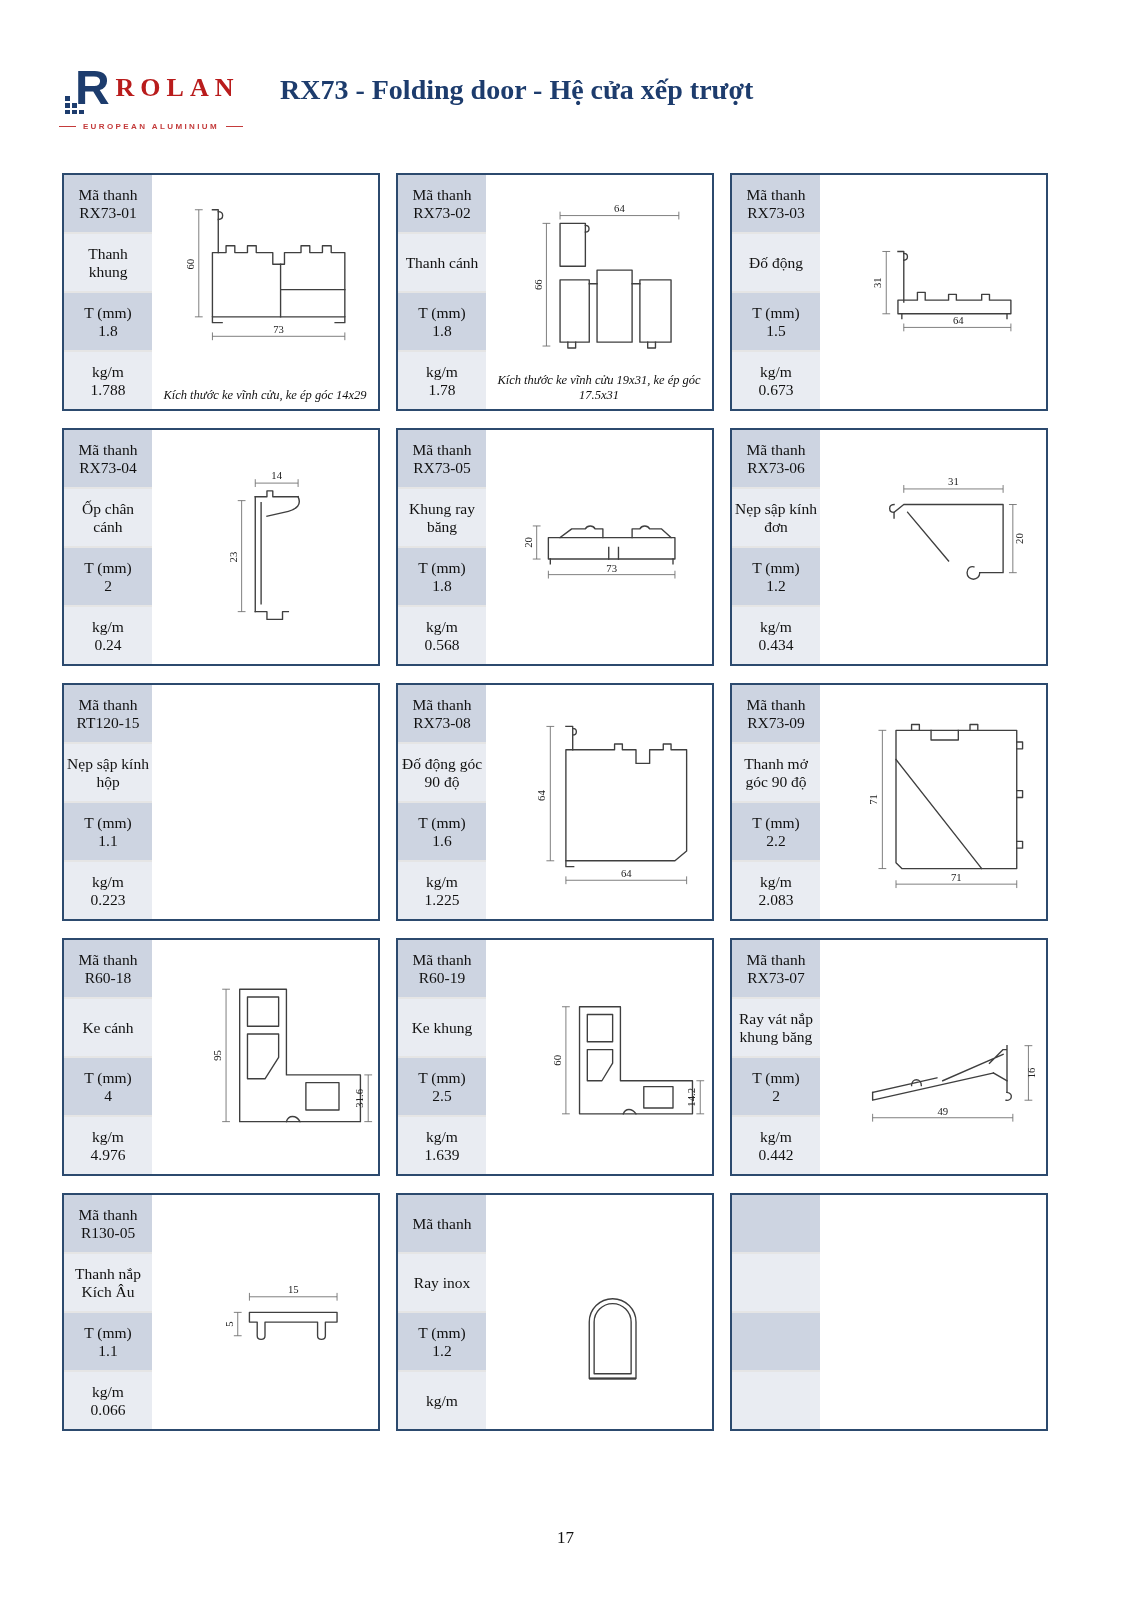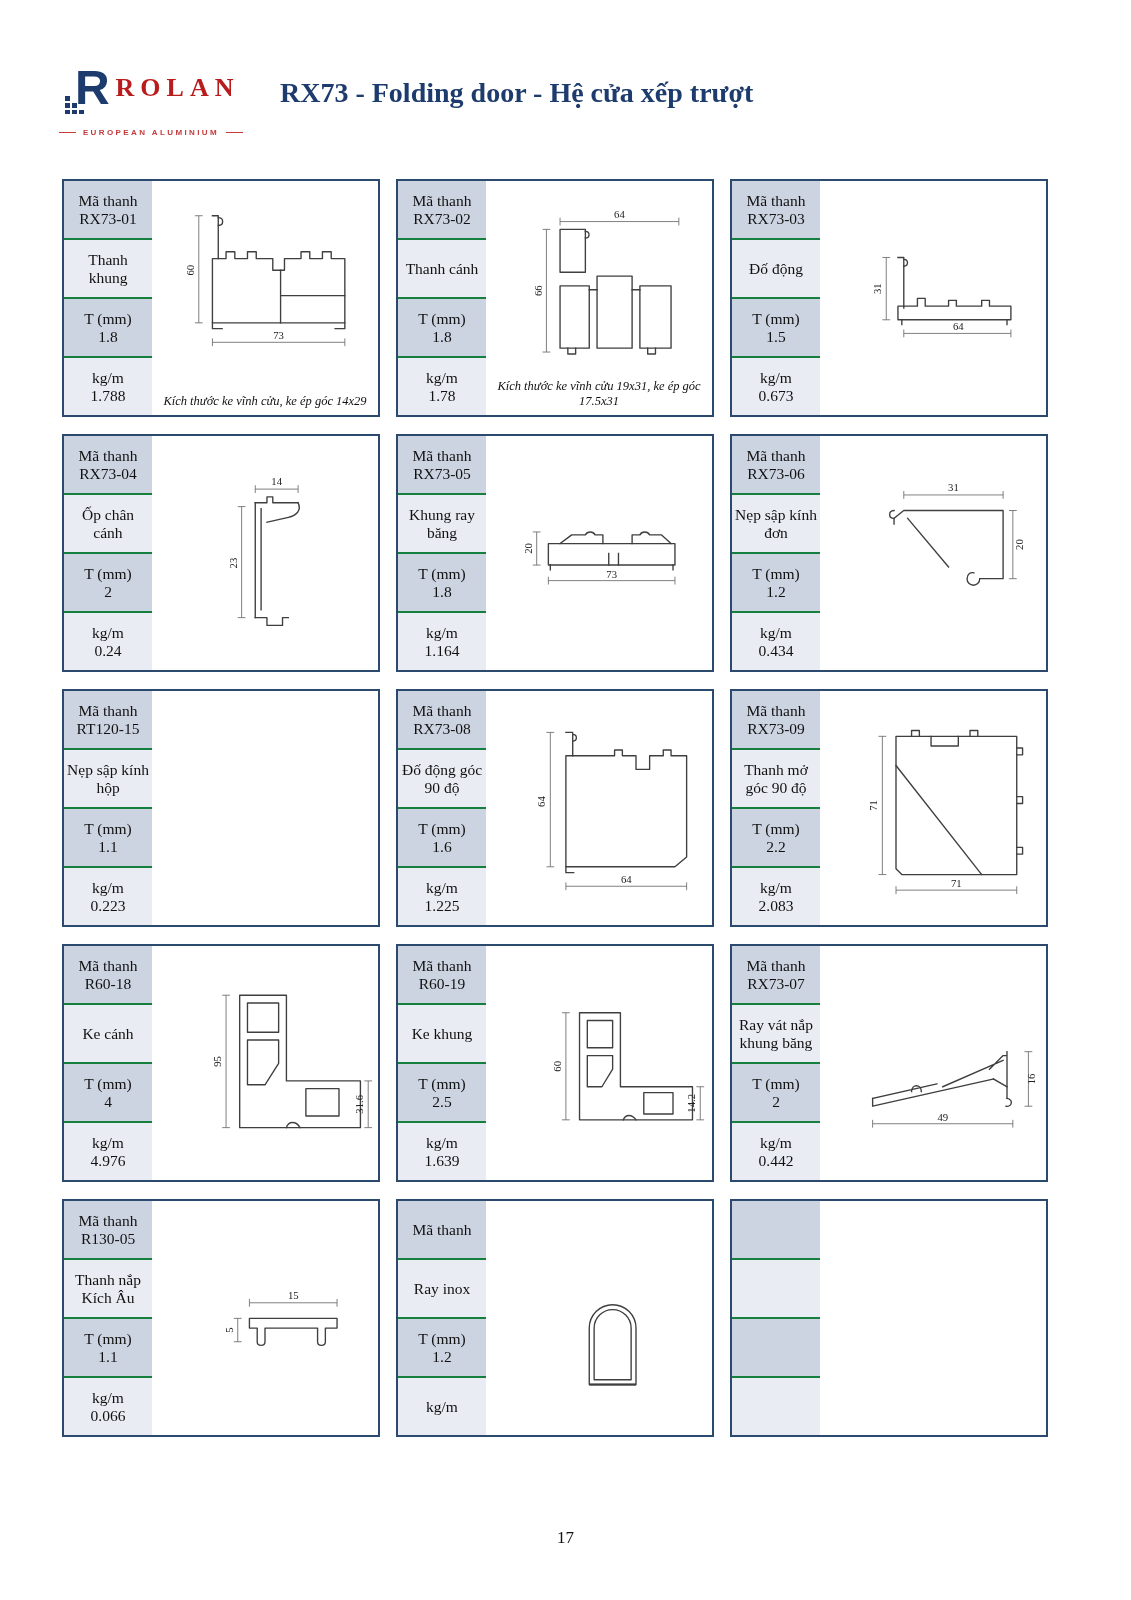--- a/index.html
+++ b/index.html
@@ -5,28 +5,28 @@
   html,body{margin:0;padding:0}
   body{width:1131px;height:1600px;background:#fff;position:relative;overflow:hidden;
        font-family:"Liberation Serif",serif;color:#111}
   
   .header{display:flex;align-items:center;gap:40px;margin:62px 0 0 62px}
   .logo{display:flex;flex-direction:column;align-items:center;width:178px}
   .logo-row{display:flex;align-items:center;gap:7px}
   .brand{font-family:Liberation Serif, serif;font-weight:bold;font-size:26px;
          letter-spacing:6px;color:#b91c1c}
   .tagline{font-family:"Liberation Sans",sans-serif;font-size:8px;font-weight:bold;
-           letter-spacing:2.4px;color:#c43b3b;margin-top:14px;display:flex;align-items:center;gap:7px;white-space:nowrap}
+           letter-spacing:2.4px;color:#c43b3b;margin-top:8px;display:flex;align-items:center;gap:7px;white-space:nowrap}
   .tagline::before,.tagline::after{content:"";width:17px;height:1.5px;background:#c43b3b}
   .title{font-size:28px;font-weight:bold;color:#1d3c6d;padding-bottom:14px}
   
   .grid{display:grid;grid-template-columns:repeat(3,318px);grid-auto-rows:238px;
         column-gap:16px;row-gap:17px;margin:42px 0 0 62px}
   .cell{border:2.5px solid #2c4a6e;background:#fff;display:flex;box-sizing:border-box}
-  .labelcol{width:88px;min-width:88px;display:flex;flex-direction:column;row-gap:2px;background:#15803d}
+  .labelcol{width:88px;min-width:88px;display:flex;flex-direction:column;row-gap:2px;background:#e5e5e5}
   .band{flex:1;display:flex;flex-direction:column;align-items:center;justify-content:center;
         text-align:center;font-size:15.5px;line-height:1.12;padding:1px 3px}
   .dark{background:#cdd4e1}
   .light{background:#e9ecf2}
   .drawing{flex:1;position:relative;display:flex;align-items:center;justify-content:center}
   .has-note svg{margin-top:-30px}
   .note{position:absolute;left:2px;right:2px;bottom:5px;text-align:center;font-style:italic;
         font-size:12.5px;line-height:1.25}
   svg .p{fill:none;stroke:#3f3f3f;stroke-width:1.4;stroke-linejoin:round;stroke-linecap:square}
   svg .d{fill:none;stroke:#6e6e6e;stroke-width:0.9}
@@ -198,21 +198,21 @@
         </div>
       <div class="band light">
           <span>Khung ray băng</span>
         </div>
       <div class="band dark">
           <span>T (mm)</span>
           <span>1.8</span>
         </div>
       <div class="band light">
           <span>kg/m</span>
-          <span>1.164</span>
+          <span>0.568</span>
         </div>
     </div>
     <div class="drawing">
       <svg width="222" viewBox="0 0 228 200">
         <path class="d" d="M50,78 v34 M46,78 h8 M46,112 h8"></path>
         <text class="dt" text-anchor="middle" transform="rotate(-90 45,95)" x="45" y="95">20</text>
         <path class="p" d="M62,90 h130 v22 h-130 z"></path>
         <path class="p" d="M74,90 l12,-9 h14 c2,-4 8,-4 10,0 h8 v9 M148,90 v-9 h8 c2,-4 8,-4 10,0 h12 l10,9"></path>
         <path class="p" d="M124,112 v-12 m10,0 v12 M64,112 v5 M190,112 v5"></path>
         <path class="d" d="M62,128 h130 M62,124 v8 M192,124 v8"></path>

